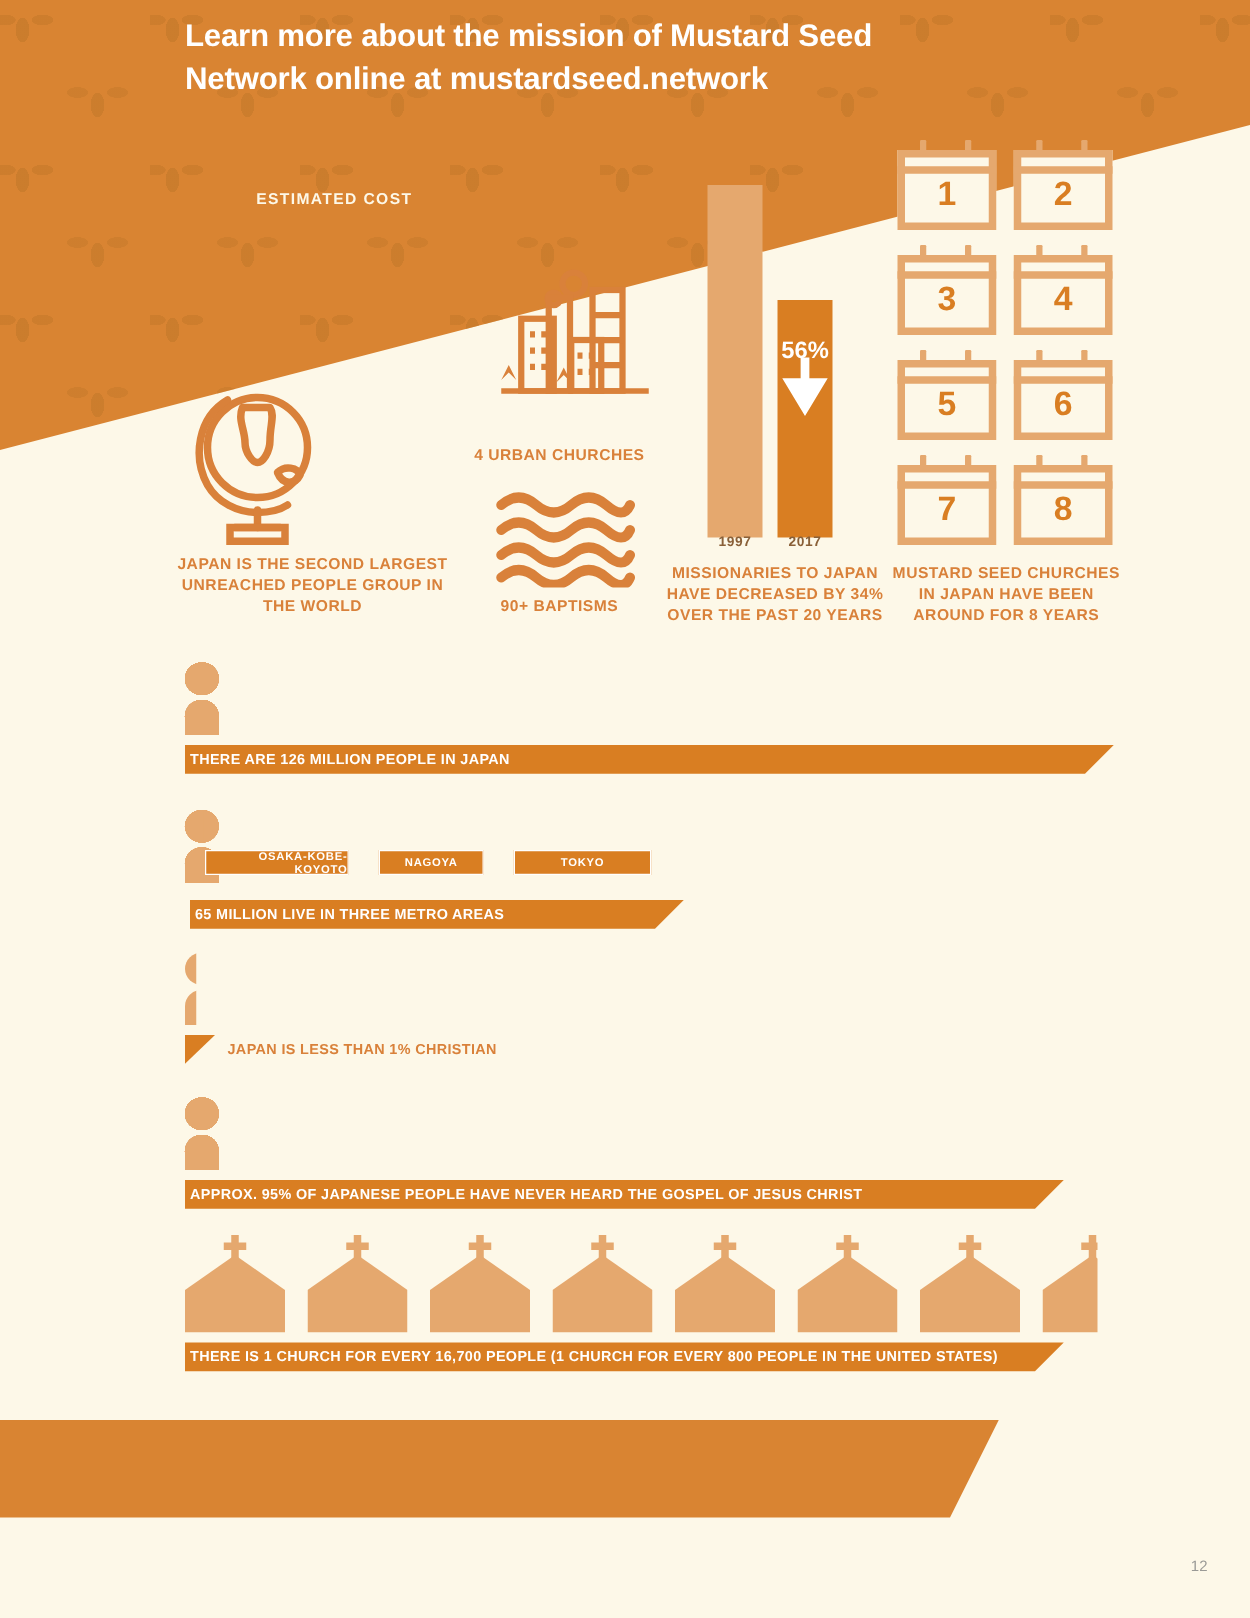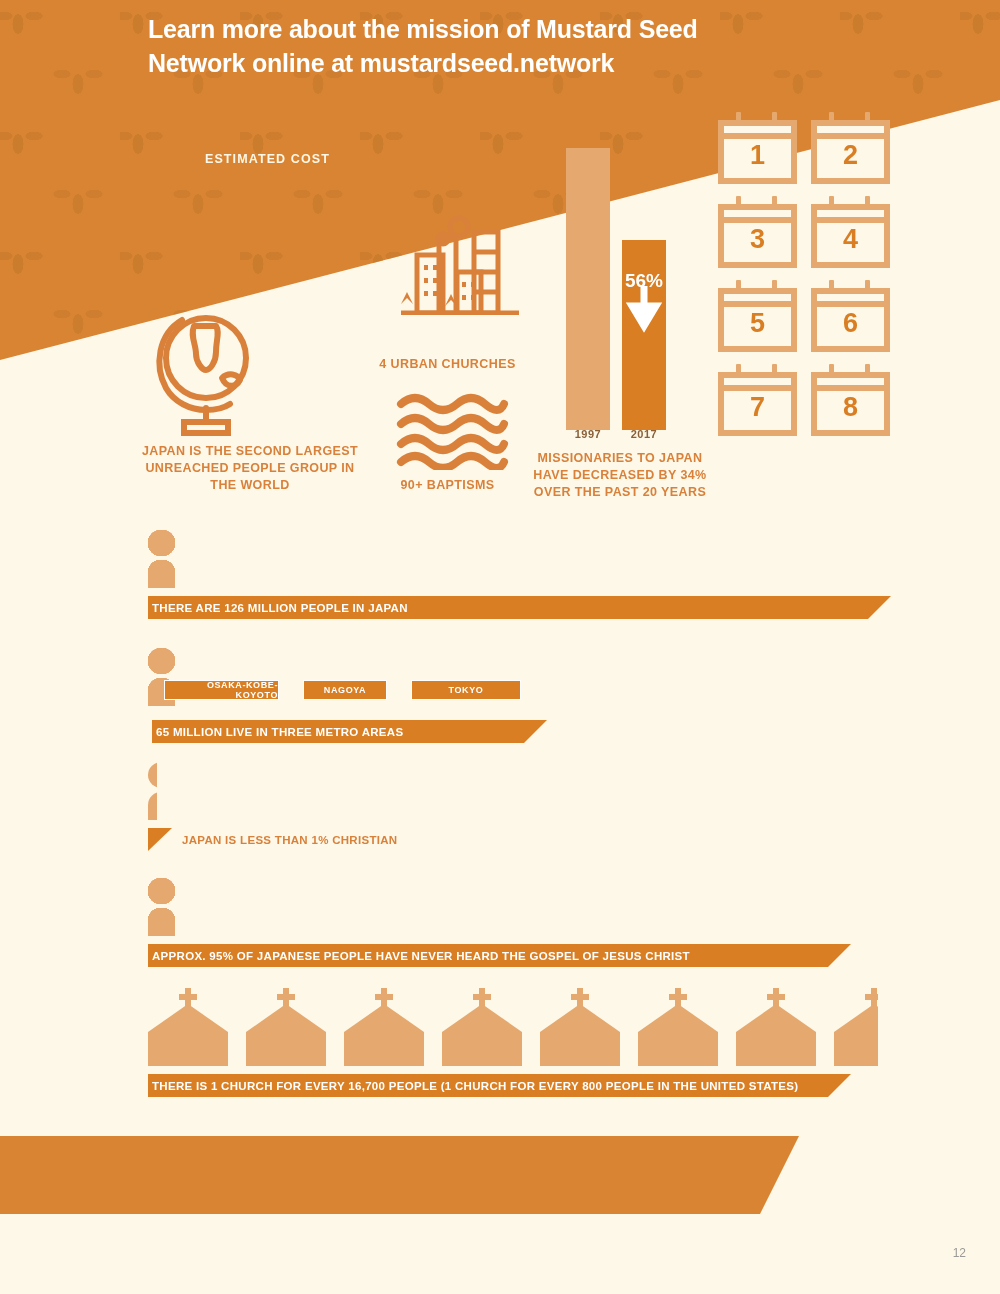--- a/index.html
+++ b/index.html
@@ -305,20 +305,21 @@
         <div class="cal-num">7</div>
       </div>
       <div class="cal">
         <div class="cal-ring l"></div>
         <div class="cal-ring r"></div>
         <div class="cal-body"></div>
         <div class="cal-bar"></div>
         <div class="cal-num">8</div>
       </div>
     </div>
+  <div class="stat-caption cal-cap">MUSTARD SEED CHURCHES IN JAPAN HAVE BEEN AROUND FOR 8 YEARS</div>
 
   <div id="pictoRows">
       <div class="row" style="left: 148px; top: 530px;">
         <div class="people" style="height:58px">
           <div style="left:0px;width:27px">
             <div class="p-head"></div>
             <div class="p-body"></div>
           </div>
           <div style="left:35px;width:27px">
             <div class="p-head"></div>

